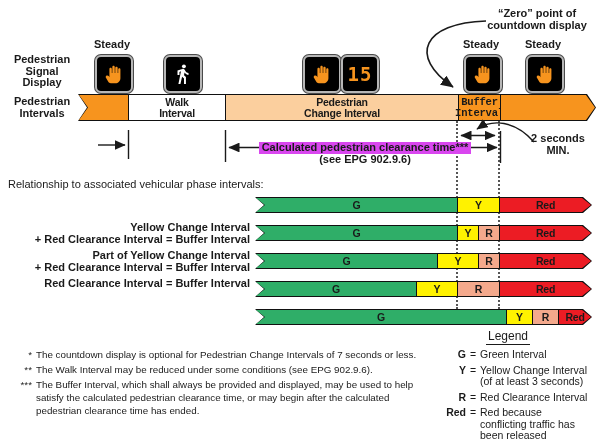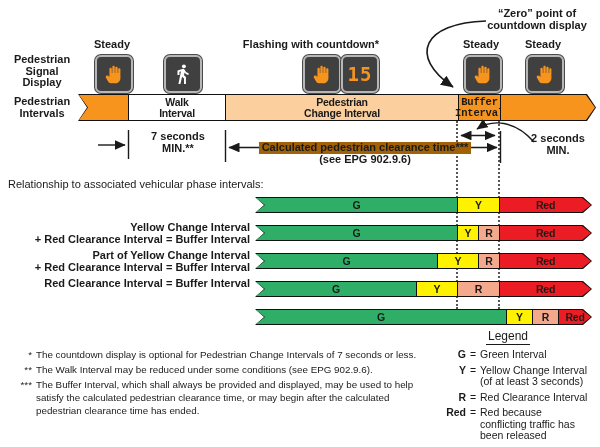--- a/index.html
+++ b/index.html
@@ -6,21 +6,21 @@
   #canvas{
     position:relative;width:600px;height:447px;background:#fff;overflow:hidden;
     font-family:"Liberation Sans",sans-serif;color:#1a1a1a;
   }
   .pre{white-space:pre-line;}
   .abs{position:absolute;}
   .blabel{font-weight:bold;font-size:11px;line-height:11.5px;text-align:center;}
 
   
   .signal{
-    position:absolute;width:34px;height:34px;background:#404040;
+    position:absolute;width:34px;height:34px;background:#000000;
     border:2px solid #b7b7b7;border-radius:6px;box-shadow:0 0 0 1px #4a4a4a;
     display:flex;align-items:center;justify-content:center;text-align:center;
   }
   .countdown{
     font-family:"DejaVu Sans Mono",monospace;font-weight:bold;font-size:19px;
     color:var(--signal-amber,#F7941E);letter-spacing:1px;line-height:1;
   }
 
   
   .bar-wrap{position:absolute;}
@@ -42,21 +42,21 @@
   .seg-yellow{background:var(--yellow,#FFF200);}
   .seg-salmon{background:var(--salmon,#F4A98C);}
   .seg-red{background:var(--red,#EC1C24);}
   .seg-label{font-weight:bold;font-size:10.5px;line-height:11px;text-align:center;white-space:pre-line;letter-spacing:-0.2px;}
 
   
   .dotline{position:absolute;width:0;border-left:2px dotted #555;}
 
   
   .anno{position:absolute;font-weight:bold;font-size:11px;line-height:11.5px;text-align:center;z-index:6;}
-  .whitebg{background:#a16207;padding:0 3px;display:inline-block;}
+  .whitebg{background:#d946ef;padding:0 3px;display:inline-block;}
 
   
   .vrow-label{position:absolute;left:0;width:250px;text-align:right;font-weight:bold;font-size:11px;line-height:11.5px;transform:translateY(-50%);}
 
   
   #footnotes{position:absolute;left:16px;top:348px;width:408px;display:grid;row-gap:2px;font-size:9.8px;line-height:13px;}
   .fnrow{display:grid;grid-template-columns:20px 1fr;}
   .fnmark{text-align:right;padding-right:4px;}
 
   
@@ -73,21 +73,20 @@
 
 <div id="canvas">
 
   <div class="abs blabel pre" style="left:4px;top:54px;width:76px;">Pedestrian
 Signal
 Display</div>
   <div class="abs blabel pre" style="left:4px;top:96px;width:76px;">Pedestrian
 Intervals</div>
 
   <div class="abs blabel" style="left:77px;top:39px;width:70px;">Steady</div>
-  <div class="abs blabel" style="left:231px;top:39px;width:160px;">Flashing with countdown*</div>
   <div class="abs blabel" style="left:446px;top:39px;width:70px;">Steady</div>
   <div class="abs blabel" style="left:508px;top:39px;width:70px;">Steady</div>
 
   <div class="anno pre" style="left:467px;top:8px;width:140px;">“Zero” point of
 countdown display</div>
 
   <div class="signal" style="left:95px;top:55px;">
     <svg width="22" height="22" viewBox="0 0 24 24">
         <path fill="#F7941E" d="M8.5 22c-1.2 0-2.3-.6-2.9-1.7l-2.4-4.1c-.5-.9-.2-2 .7-2.5.8-.4 1.8-.2 2.3.6l.8 1.2V6.5c0-.7.6-1.3 1.3-1.3s1.3.6 1.3 1.3V11h.6V4.3c0-.7.6-1.3 1.3-1.3s1.3.6 1.3 1.3V11h.6V5.3c0-.7.6-1.3 1.3-1.3s1.3.6 1.3 1.3V11h.6V7c0-.7.6-1.3 1.3-1.3S19 6.3 19 7v9.5c0 3-2.5 5.5-5.5 5.5h-5z"></path>
       </svg>
@@ -136,22 +135,20 @@
           <span class="seg-label">Buffer
 Interval</span>
         </div>
         <div class="seg seg-orange seg-div" style="width: 95px;"></div>
       </div>
   </div>
 
   <div class="dotline" style="left:456px;top:121px;height:188px;"></div>
   <div class="dotline" style="left:498px;top:121px;height:188px;"></div>
 
-  <div class="anno pre" style="left:136px;top:131px;width:84px;">7 seconds
-MIN.**</div>
   <div class="anno" style="left:230px;top:142px;width:270px;">
     <span class="whitebg">Calculated pedestrian clearance time***</span><br>
     <span>(see EPG 902.9.6)</span>
   </div>
   <div class="anno pre" style="left:520px;top:133px;width:76px;">2 seconds
 MIN.</div>
 
   <div class="abs" style="left:8px;top:178px;font-weight:normal;font-size:11px;">Relationship to associated vehicular phase intervals:</div>
 
   <div class="bar-wrap" style="left:255px;top:197px;width:337px;height:16px;">

